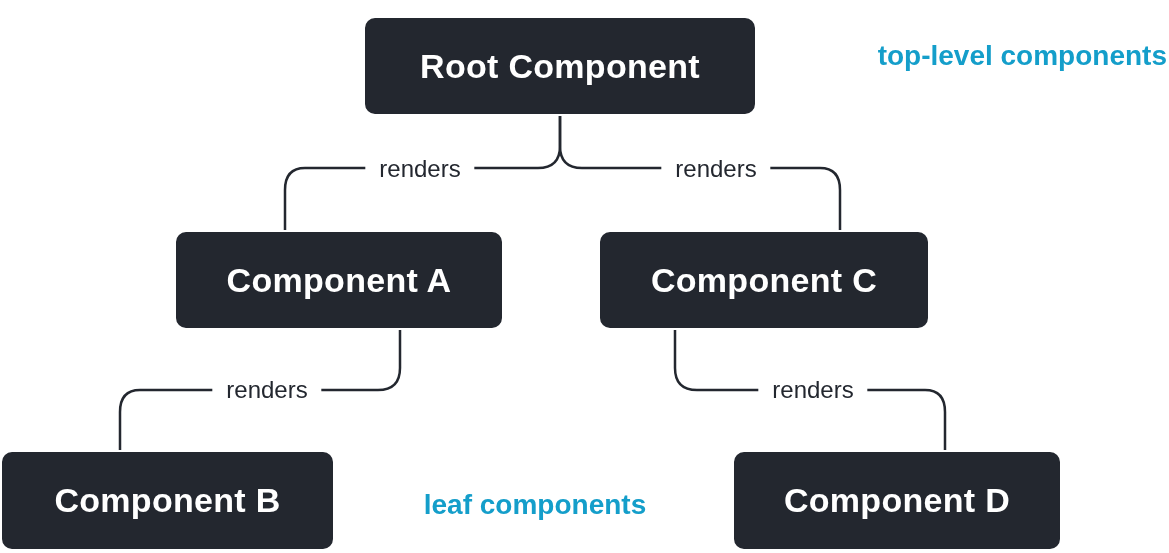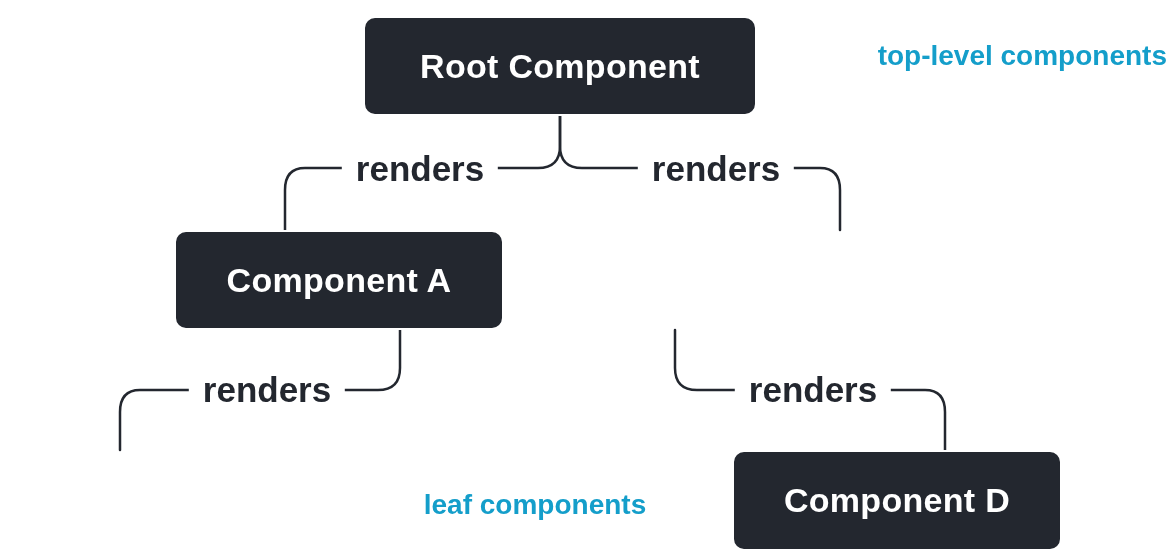--- a/index.html
+++ b/index.html
@@ -49,22 +49,22 @@
   .node-root { left: 363px; top: 16px;   width: 394px; height: 100px; }
   .node-a    { left: 174px; top: 230px; width: 330px; height: 100px; }
   .node-c    { left: 598px; top: 230px; width: 332px; height: 100px; }
   .node-b    { left: 0px;   top: 450px; width: 335px; height: 101px; }
   .node-d    { left: 732px; top: 450px; width: 330px; height: 101px; }
   .edge-label {
     position: absolute;
     transform: translate(-50%, -50%);
     background: var(--background);
     color: var(--edge-label-text);
-    font-size: 35px;
-    font-weight: 700;
+    font-size: 24px;
+    font-weight: 400;
     padding: 2px 14px;
     white-space: nowrap;
   }
   .edge-label-1 { left: 420px; top: 169px; }
   .edge-label-2 { left: 716px; top: 169px; }
   .edge-label-3 { left: 267px; top: 390px; }
   .edge-label-4 { left: 813px; top: 390px; }
   .annotation {
     position: absolute;
     color: var(--annotation);
@@ -88,21 +88,27 @@
   </svg>
 
   <div class="node node-root">
     <span>Root Component</span>
   </div>
 
   <div class="node node-a">
     <span>Component A</span>
   </div>
 
+  <div class="node node-c">
+    <span>Component C</span>
+  </div>
 
+  <div class="node node-b">
+    <span>Component B</span>
+  </div>
 
   <div class="node node-d">
     <span>Component D</span>
   </div>
 
   <div class="edge-label edge-label-1">renders</div>
   <div class="edge-label edge-label-2">renders</div>
   <div class="edge-label edge-label-3">renders</div>
   <div class="edge-label edge-label-4">renders</div>
 

